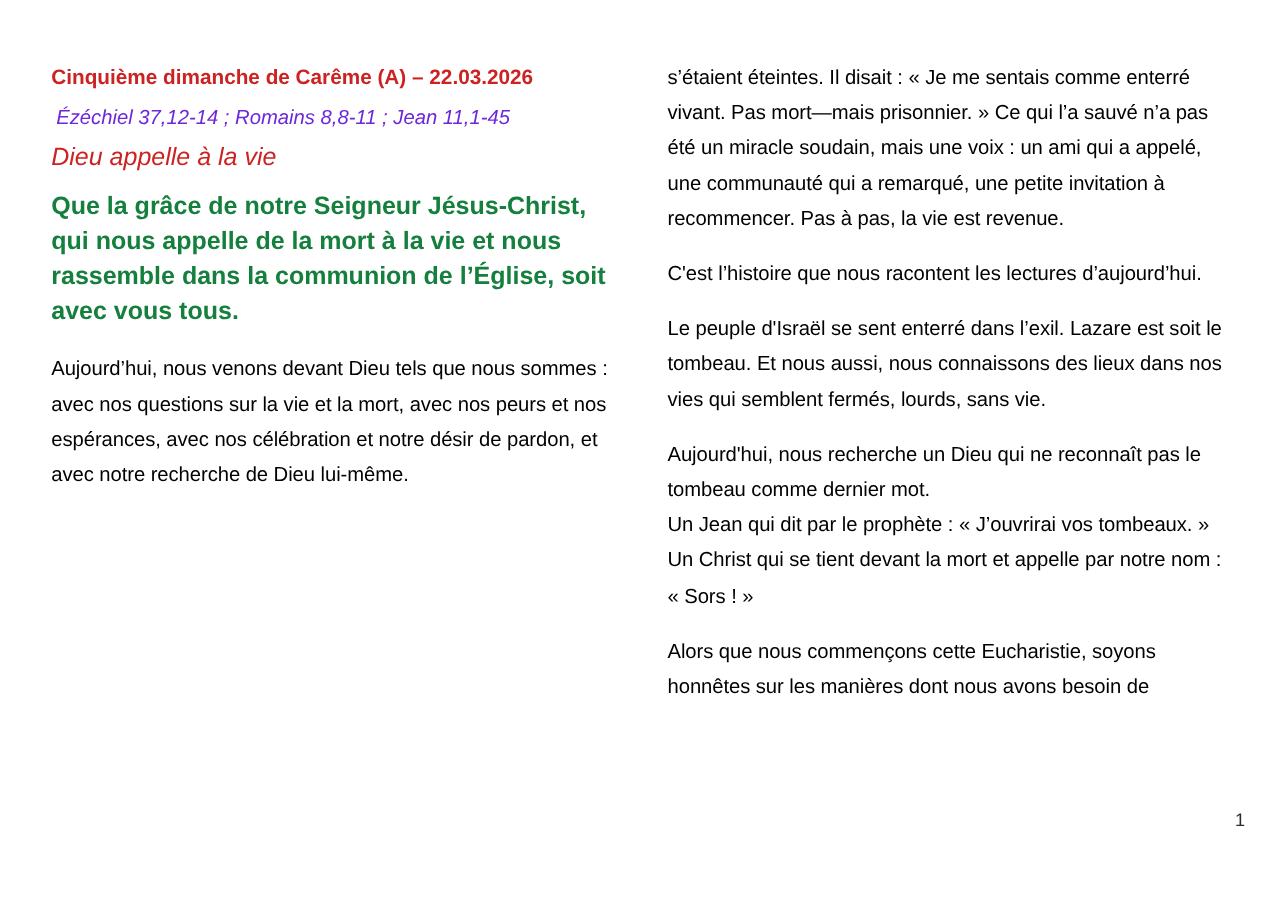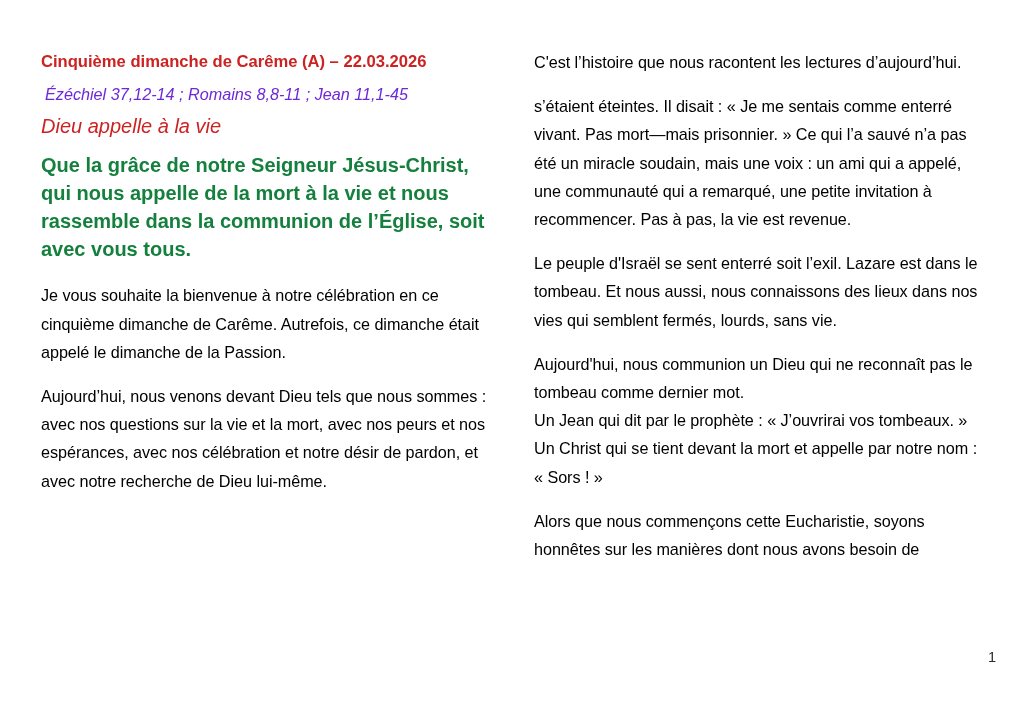--- a/index.html
+++ b/index.html
@@ -131,39 +131,38 @@
 
         <p class="title-red">Cinquième dimanche de Carême (A) – 22.03.2026</p>
 
         <p class="sub-red">Ézéchiel 37,12-14 ; Romains 8,8-11 ; Jean 11,1-45</p>
 
         <p class="sub-red-2">Dieu appelle à la vie</p>
 
         <p class="greeting">Que la grâce de notre Seigneur Jésus-Christ, qui nous appelle de la mort à la vie et nous rassemble dans la communion de l’Église, soit avec vous tous.</p>
 
 
-        <p class="para">Je vous souhaite la bienvenue à notre célébration en ce cinquième dimanche de Carême. Autrefois, ce dimanche était appelé le dimanche de la Passion.</p>
 
         <p class="para">Aujourd’hui, nous venons devant Dieu tels que nous sommes : avec nos questions sur la vie et la mort, avec nos peurs et nos espérances, avec nos célébration et notre désir de pardon, et avec notre recherche de Dieu lui-même.</p>
 
 
       </div>
     </div>
 
     <div class="column column-right">
       <div class="col-right-inner">
 
+        <p class="para">s’étaient éteintes. Il disait : « Je me sentais comme enterré vivant. Pas mort—mais prisonnier. » Ce qui l’a sauvé n’a pas été un miracle soudain, mais une voix : un ami qui a appelé, une communauté qui a remarqué, une petite invitation à recommencer. Pas à pas, la vie est revenue.</p>
+
         <p class="para">C'est l’histoire que nous racontent les lectures d’aujourd’hui.</p>
 
-        <p class="para">s’étaient éteintes. Il disait : « Je me sentais comme enterré vivant. Pas mort—mais prisonnier. » Ce qui l’a sauvé n’a pas été un miracle soudain, mais une voix : un ami qui a appelé, une communauté qui a remarqué, une petite invitation à recommencer. Pas à pas, la vie est revenue.</p>
-
-        <p class="para">Le peuple d'Israël se sent enterré soit l’exil. Lazare est dans le tombeau. Et nous aussi, nous connaissons des lieux dans nos vies qui semblent fermés, lourds, sans vie.</p>
+        <p class="para">Le peuple d'Israël se sent enterré dans l’exil. Lazare est soit le tombeau. Et nous aussi, nous connaissons des lieux dans nos vies qui semblent fermés, lourds, sans vie.</p>
 
         <p class="para">
-          <span>Aujourd'hui, nous communion un Dieu qui ne reconnaît pas le tombeau comme dernier mot.</span><br>
+          <span>Aujourd'hui, nous recherche un Dieu qui ne reconnaît pas le tombeau comme dernier mot.</span><br>
           <span>Un Jean qui dit par le prophète : « J’ouvrirai vos tombeaux. »</span><br>
           <span>Un Christ qui se tient devant la mort et appelle par notre nom : « Sors ! »</span>
         </p>
 
         <p class="para">Alors que nous commençons cette Eucharistie, soyons honnêtes sur les manières dont nous avons besoin de</p>
 
       </div>
     </div>
 
   </div>

